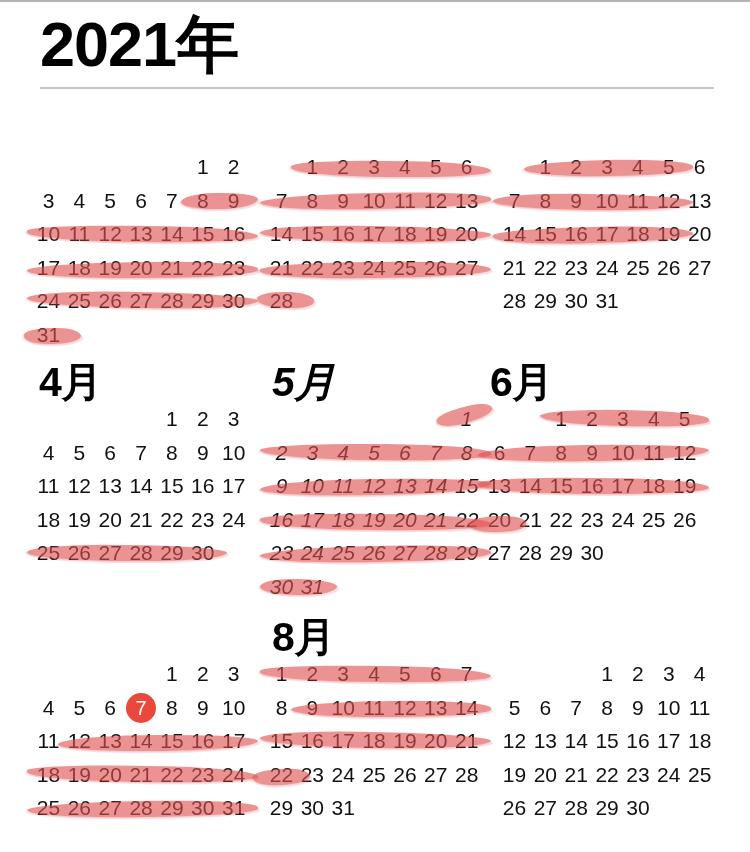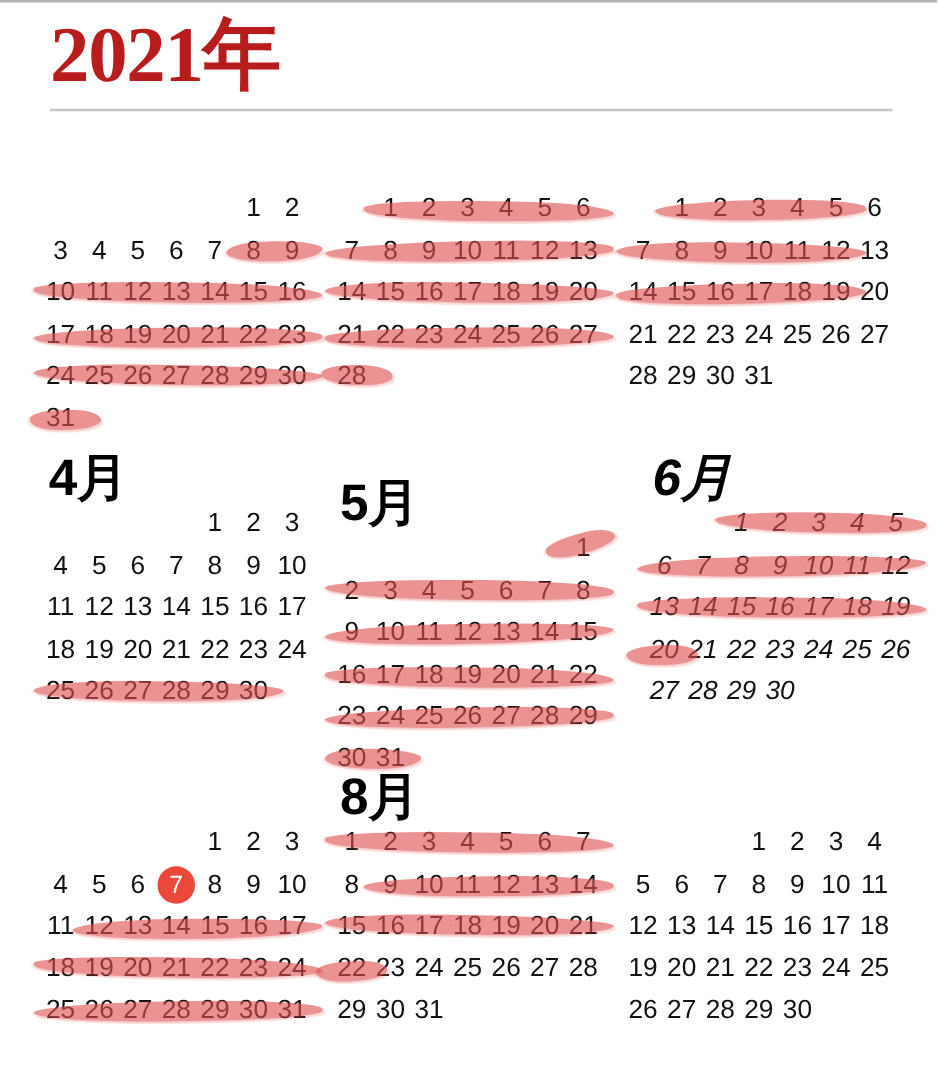--- a/index.html
+++ b/index.html
@@ -29,21 +29,21 @@
   }
   .stroke{
     position:absolute;height:16px;z-index:2;pointer-events:none;
   }
 </style>
 </head>
 <body>
 
 <div id="screen">
   <div class="hairline-top"></div>
-  <div class="year-title" style="color: #b91c1c; font-family: Liberation Serif, serif;">2021年</div>
+  <div class="year-title" style="color: #000000;">2021年</div>
   <div class="header-divider"></div>
   <div id="months-grid">
       <div class="month" style="left: 33px; top: 106px;">
         <span class="day" style="left: 154.285px; top: 44px;">1</span>
         <span class="day" style="left: 185.142px; top: 44px;">2</span>
         <span class="day" style="left: 0px; top: 77.6px;">3</span>
         <span class="day" style="left: 30.857px; top: 77.6px;">4</span>
         <span class="day" style="left: 61.714px; top: 77.6px;">5</span>
         <span class="day" style="left: 92.571px; top: 77.6px;">6</span>
         <span class="day" style="left: 123.428px; top: 77.6px;">7</span>
@@ -175,21 +175,21 @@
         <span class="day" style="left: 154.285px; top: 144.8px;">23</span>
         <span class="day" style="left: 185.142px; top: 144.8px;">24</span>
         <span class="day" style="left: 0px; top: 178.4px;">25</span>
         <span class="day" style="left: 30.857px; top: 178.4px;">26</span>
         <span class="day" style="left: 61.714px; top: 178.4px;">27</span>
         <span class="day" style="left: 92.571px; top: 178.4px;">28</span>
         <span class="day" style="left: 123.428px; top: 178.4px;">29</span>
         <span class="day" style="left: 154.285px; top: 178.4px;">30</span>
         <div class="stroke" style="left: -6px; width: 200.142px; top: 187.2px; transform: rotate(0.5deg); border-radius: 45% 55% 50% 50% / 55% 45% 60% 50%; background: rgb(224, 80, 80); opacity: 0.62; box-shadow: rgba(224, 80, 80, 0.3) 2px 2px 1px, rgba(224, 80, 80, 0.25) -2px 1px 1px;"></div>
       </div>
-      <div class="month" style="left: 266px; top: 378px;">
+      <div class="month" style="left: 266px; top: 358px; font-style: italic;">
         <div class="month-title">5月</div>
         <span class="day" style="left: 185.142px; top: 44px;">1</span>
         <span class="day" style="left: 0px; top: 77.6px;">2</span>
         <span class="day" style="left: 30.857px; top: 77.6px;">3</span>
         <span class="day" style="left: 61.714px; top: 77.6px;">4</span>
         <span class="day" style="left: 92.571px; top: 77.6px;">5</span>
         <span class="day" style="left: 123.428px; top: 77.6px;">6</span>
         <span class="day" style="left: 154.285px; top: 77.6px;">7</span>
         <span class="day" style="left: 185.142px; top: 77.6px;">8</span>
         <span class="day" style="left: 0px; top: 111.2px;">9</span>
@@ -215,21 +215,21 @@
         <span class="day" style="left: 185.142px; top: 178.4px;">29</span>
         <span class="day" style="left: 0px; top: 212px;">30</span>
         <span class="day" style="left: 30.857px; top: 212px;">31</span>
         <div class="stroke" style="left: 170.142px; width: 56.857px; top: 48.8px; transform: rotate(-15deg); border-radius: 50% 45% 55% 50% / 45% 60% 50% 55%; background: rgb(224, 80, 80); opacity: 0.62; box-shadow: rgba(224, 80, 80, 0.3) 2px 2px 1px, rgba(224, 80, 80, 0.25) -2px 1px 1px;"></div>
         <div class="stroke" style="left: -6px; width: 230.999px; top: 86.4px; transform: rotate(0.5deg); border-radius: 55% 50% 45% 55% / 50% 55% 45% 60%; background: rgb(224, 80, 80); opacity: 0.62; box-shadow: rgba(224, 80, 80, 0.3) 2px 2px 1px, rgba(224, 80, 80, 0.25) -2px 1px 1px;"></div>
         <div class="stroke" style="left: -6px; width: 230.999px; top: 121px; transform: rotate(-1.1deg); border-radius: 45% 55% 50% 50% / 55% 45% 60% 50%; background: rgb(224, 80, 80); opacity: 0.62; box-shadow: rgba(224, 80, 80, 0.3) 2px 2px 1px, rgba(224, 80, 80, 0.25) -2px 1px 1px;"></div>
         <div class="stroke" style="left: -6px; width: 230.999px; top: 155.6px; transform: rotate(0.7deg); border-radius: 50% 45% 55% 50% / 45% 60% 50% 55%; background: rgb(224, 80, 80); opacity: 0.62; box-shadow: rgba(224, 80, 80, 0.3) 2px 2px 1px, rgba(224, 80, 80, 0.25) -2px 1px 1px;"></div>
         <div class="stroke" style="left: -6px; width: 230.999px; top: 188.2px; transform: rotate(-1.2deg); border-radius: 55% 50% 45% 55% / 50% 55% 45% 60%; background: rgb(224, 80, 80); opacity: 0.62; box-shadow: rgba(224, 80, 80, 0.3) 2px 2px 1px, rgba(224, 80, 80, 0.25) -2px 1px 1px;"></div>
         <div class="stroke" style="left: -6px; width: 76.714px; top: 220.8px; transform: rotate(0.8deg); border-radius: 45% 55% 50% 50% / 55% 45% 60% 50%; background: rgb(224, 80, 80); opacity: 0.62; box-shadow: rgba(224, 80, 80, 0.3) 2px 2px 1px, rgba(224, 80, 80, 0.25) -2px 1px 1px;"></div>
       </div>
-      <div class="month" style="left: 516px; top: 358px; font-style: italic;">
+      <div class="month" style="left: 484px; top: 358px;">
         <div class="month-title">6月</div>
         <span class="day" style="left: 61.714px; top: 44px;">1</span>
         <span class="day" style="left: 92.571px; top: 44px;">2</span>
         <span class="day" style="left: 123.428px; top: 44px;">3</span>
         <span class="day" style="left: 154.285px; top: 44px;">4</span>
         <span class="day" style="left: 185.142px; top: 44px;">5</span>
         <span class="day" style="left: 0px; top: 77.6px;">6</span>
         <span class="day" style="left: 30.857px; top: 77.6px;">7</span>
         <span class="day" style="left: 61.714px; top: 77.6px;">8</span>
         <span class="day" style="left: 92.571px; top: 77.6px;">9</span>

